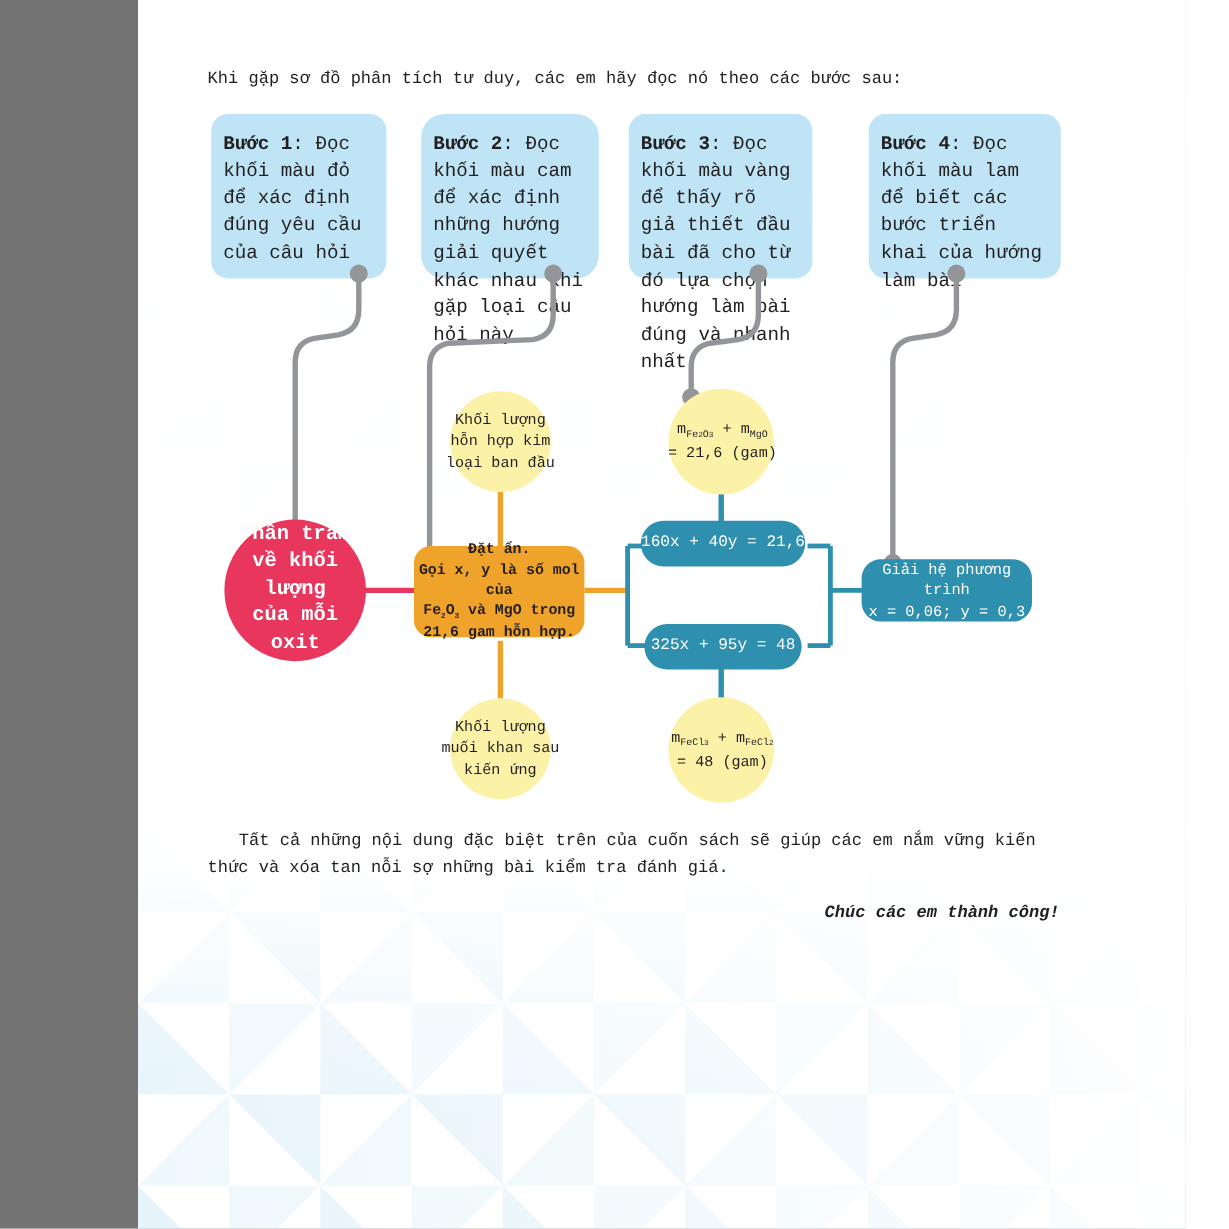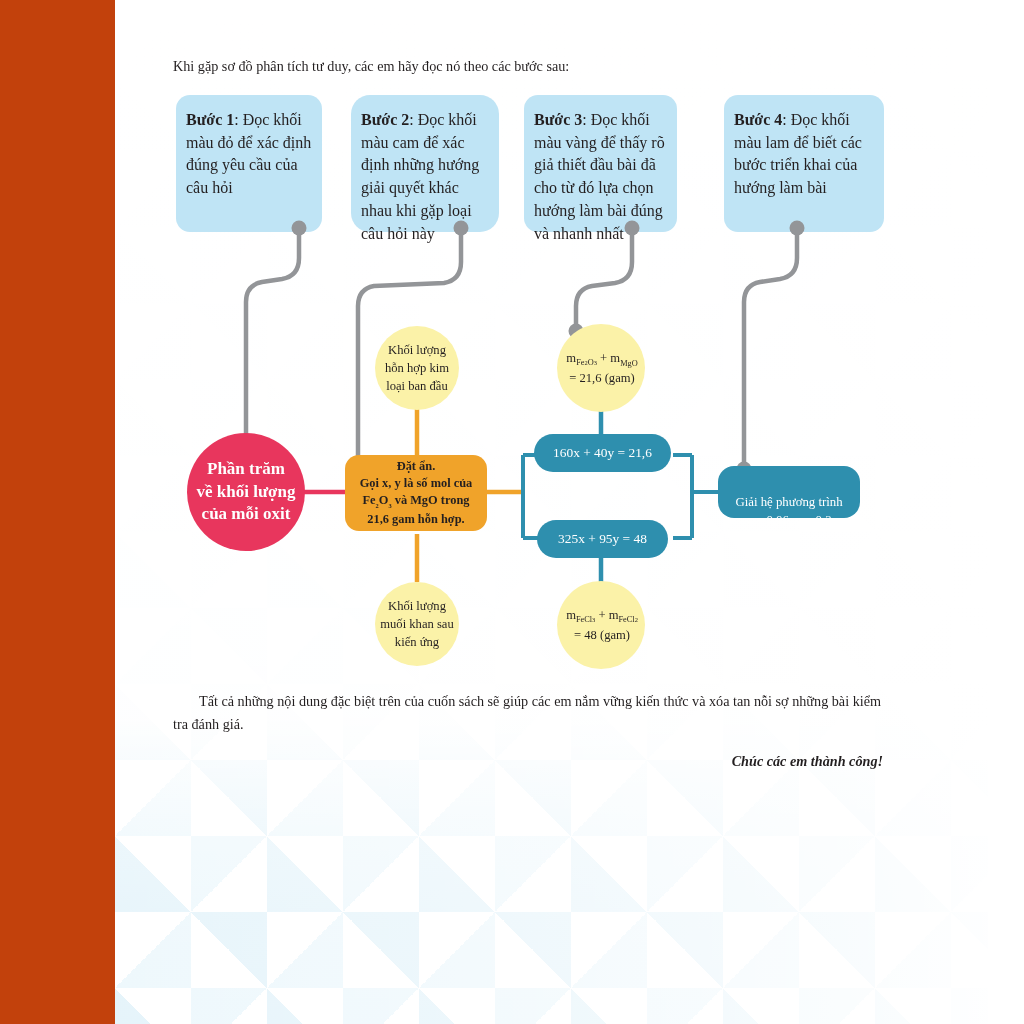--- a/index.html
+++ b/index.html
@@ -5,22 +5,22 @@
   html, body {
     margin: 0;
     padding: 0;
     background: #ffffff;
   }
   #page {
     position: relative;
     width: 988px;
     height: 1024px;
     overflow: hidden;
-    background: #c2410c;
-    font-family: Liberation Serif, serif;
+    background: #737373;
+    font-family: Liberation Mono, monospace;
     color: #231f20;
   }
 
   
   #bg-pattern {
     position: absolute;
     left: 115px;
     top: 0;
     width: 909px;
     height: 1024px;
@@ -128,21 +128,21 @@
   .lbl-yellow {
     color: #231f20;
     font-size: 12.6px;
     line-height: 1.45;
   }
   .lbl-blue {
     color: #ffffff;
     font-size: 13.4px;
     line-height: 1.38;
   }
-  .lbl-blue-2 { font-size: 12.8px; margin-top: 20px; }
+  .lbl-blue-2 { font-size: 12.8px; }
   .formula { white-space: nowrap; }
   .formula sub { font-size: 0.66em; }
   .eqline { display: block; }
 </style>
 </head>
 <body>
 
 <div id="page">
 
   <div id="bg-pattern"></div>

